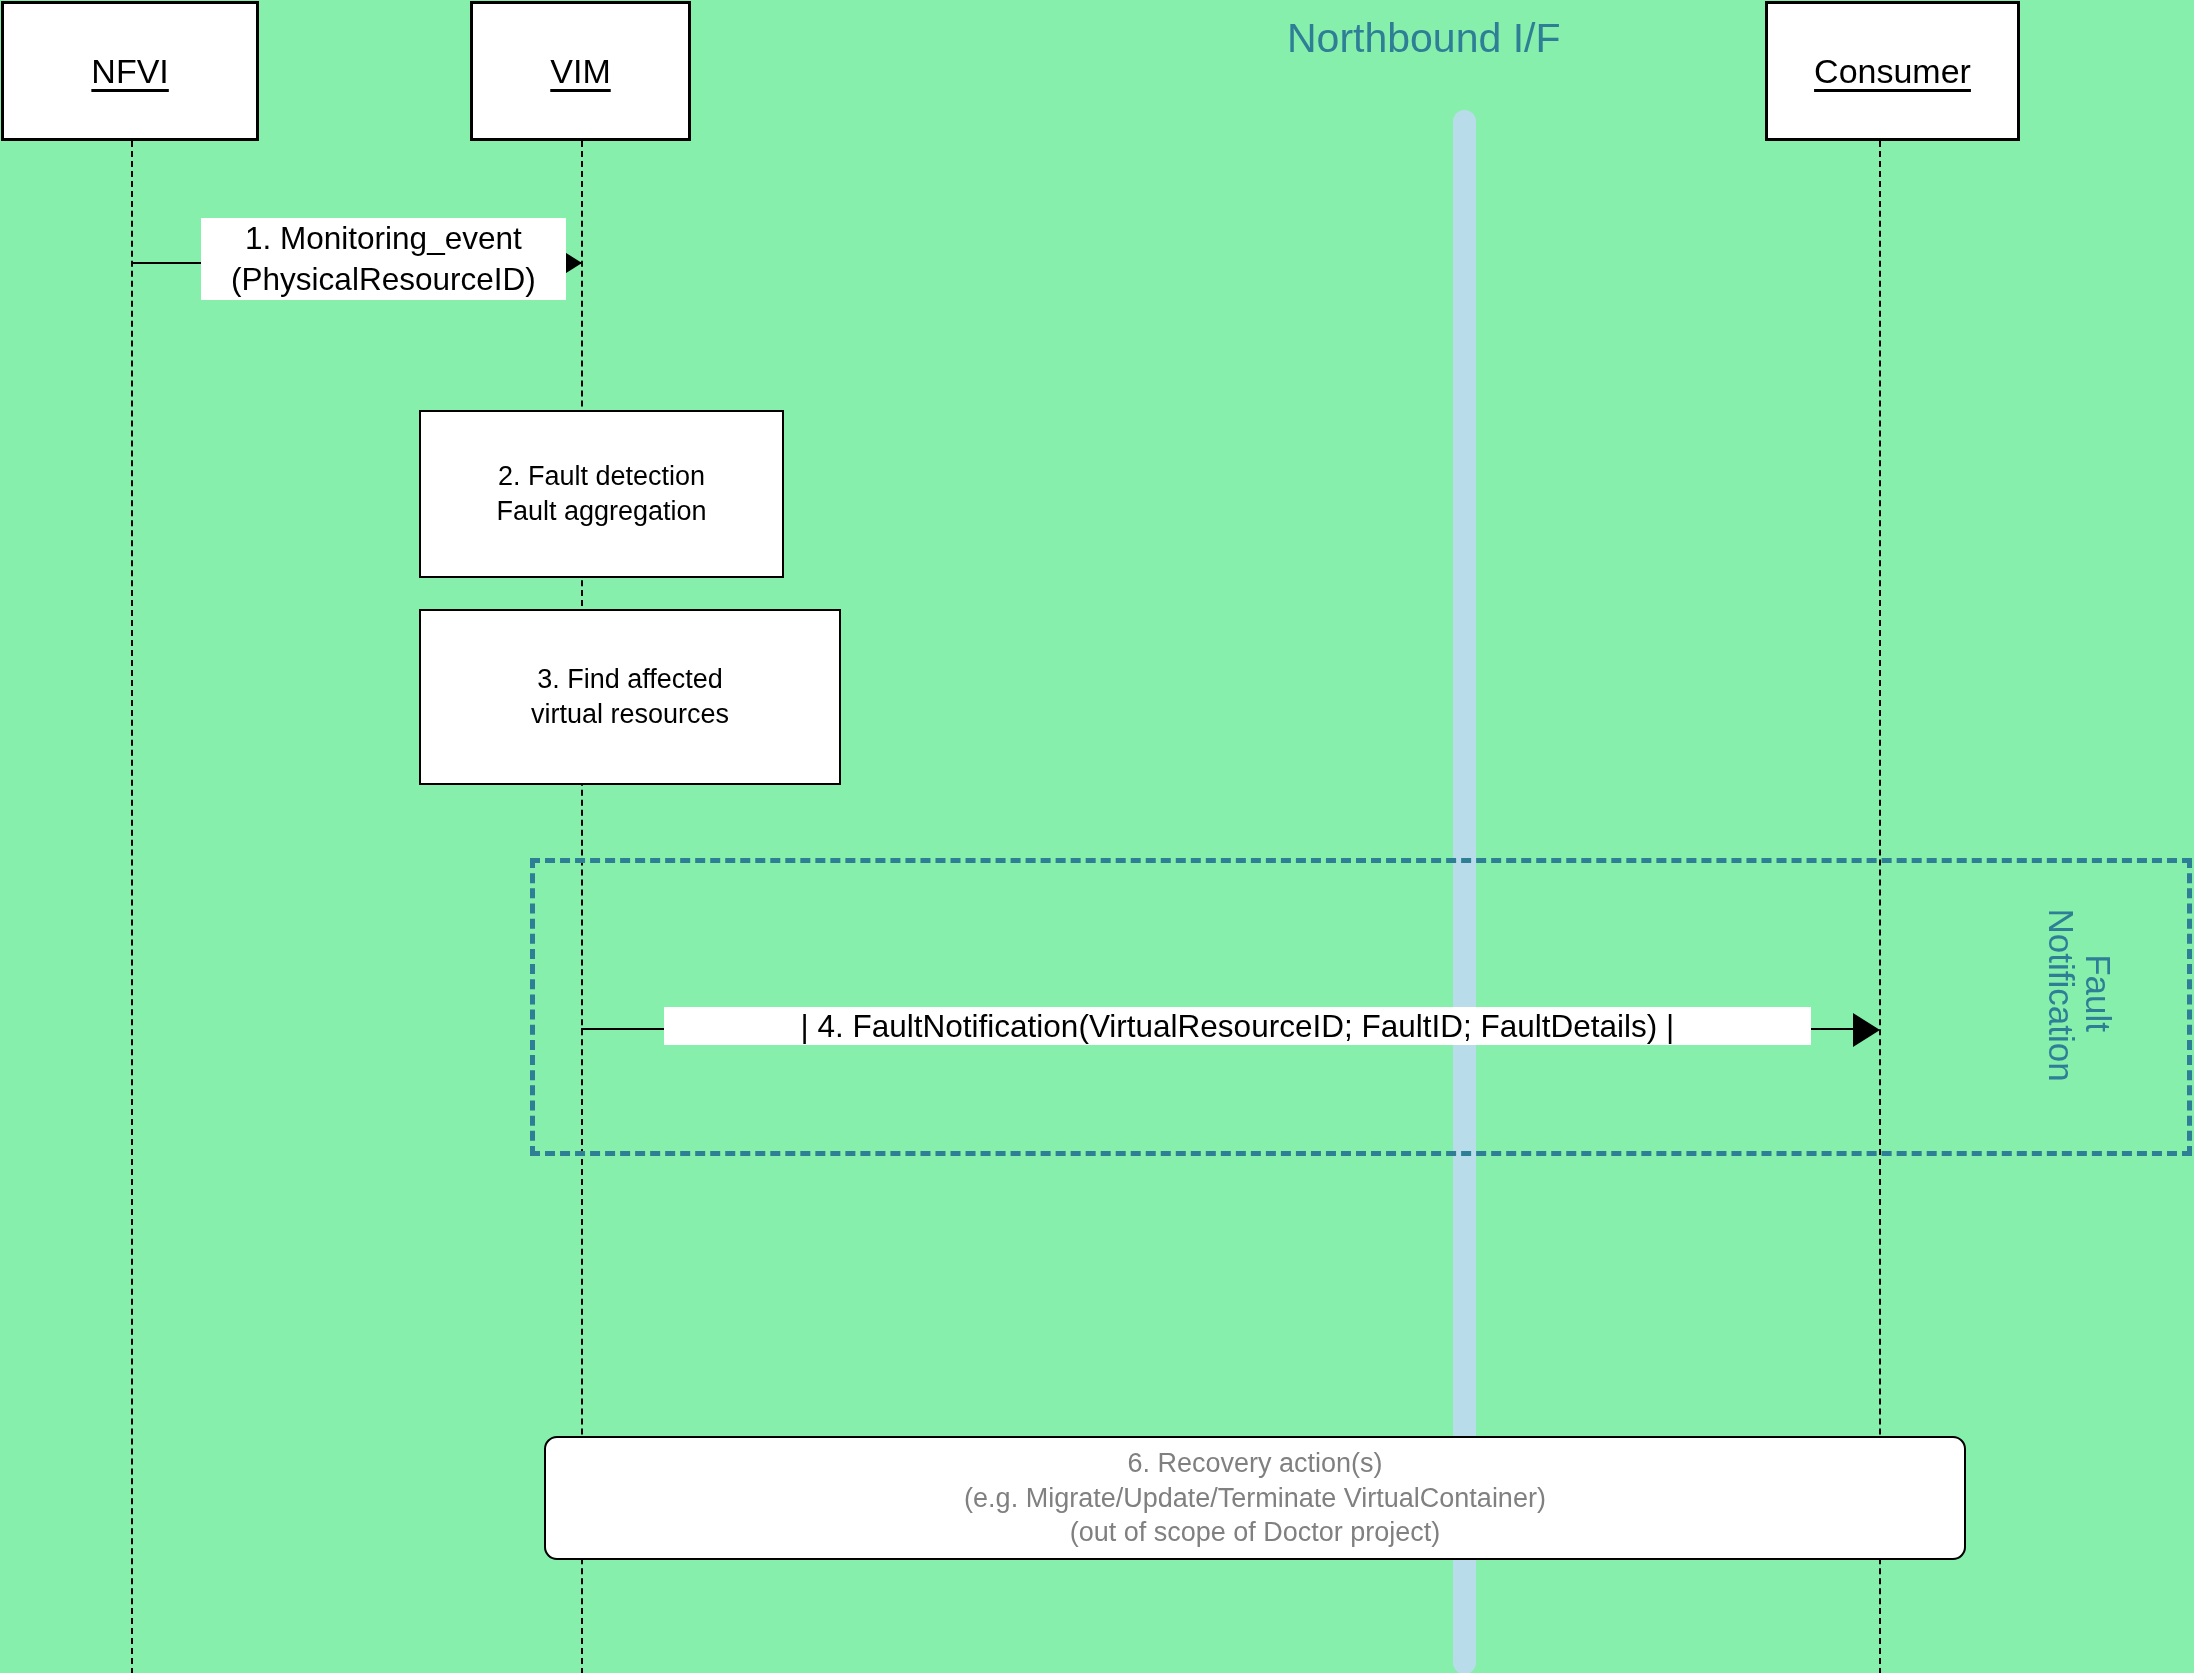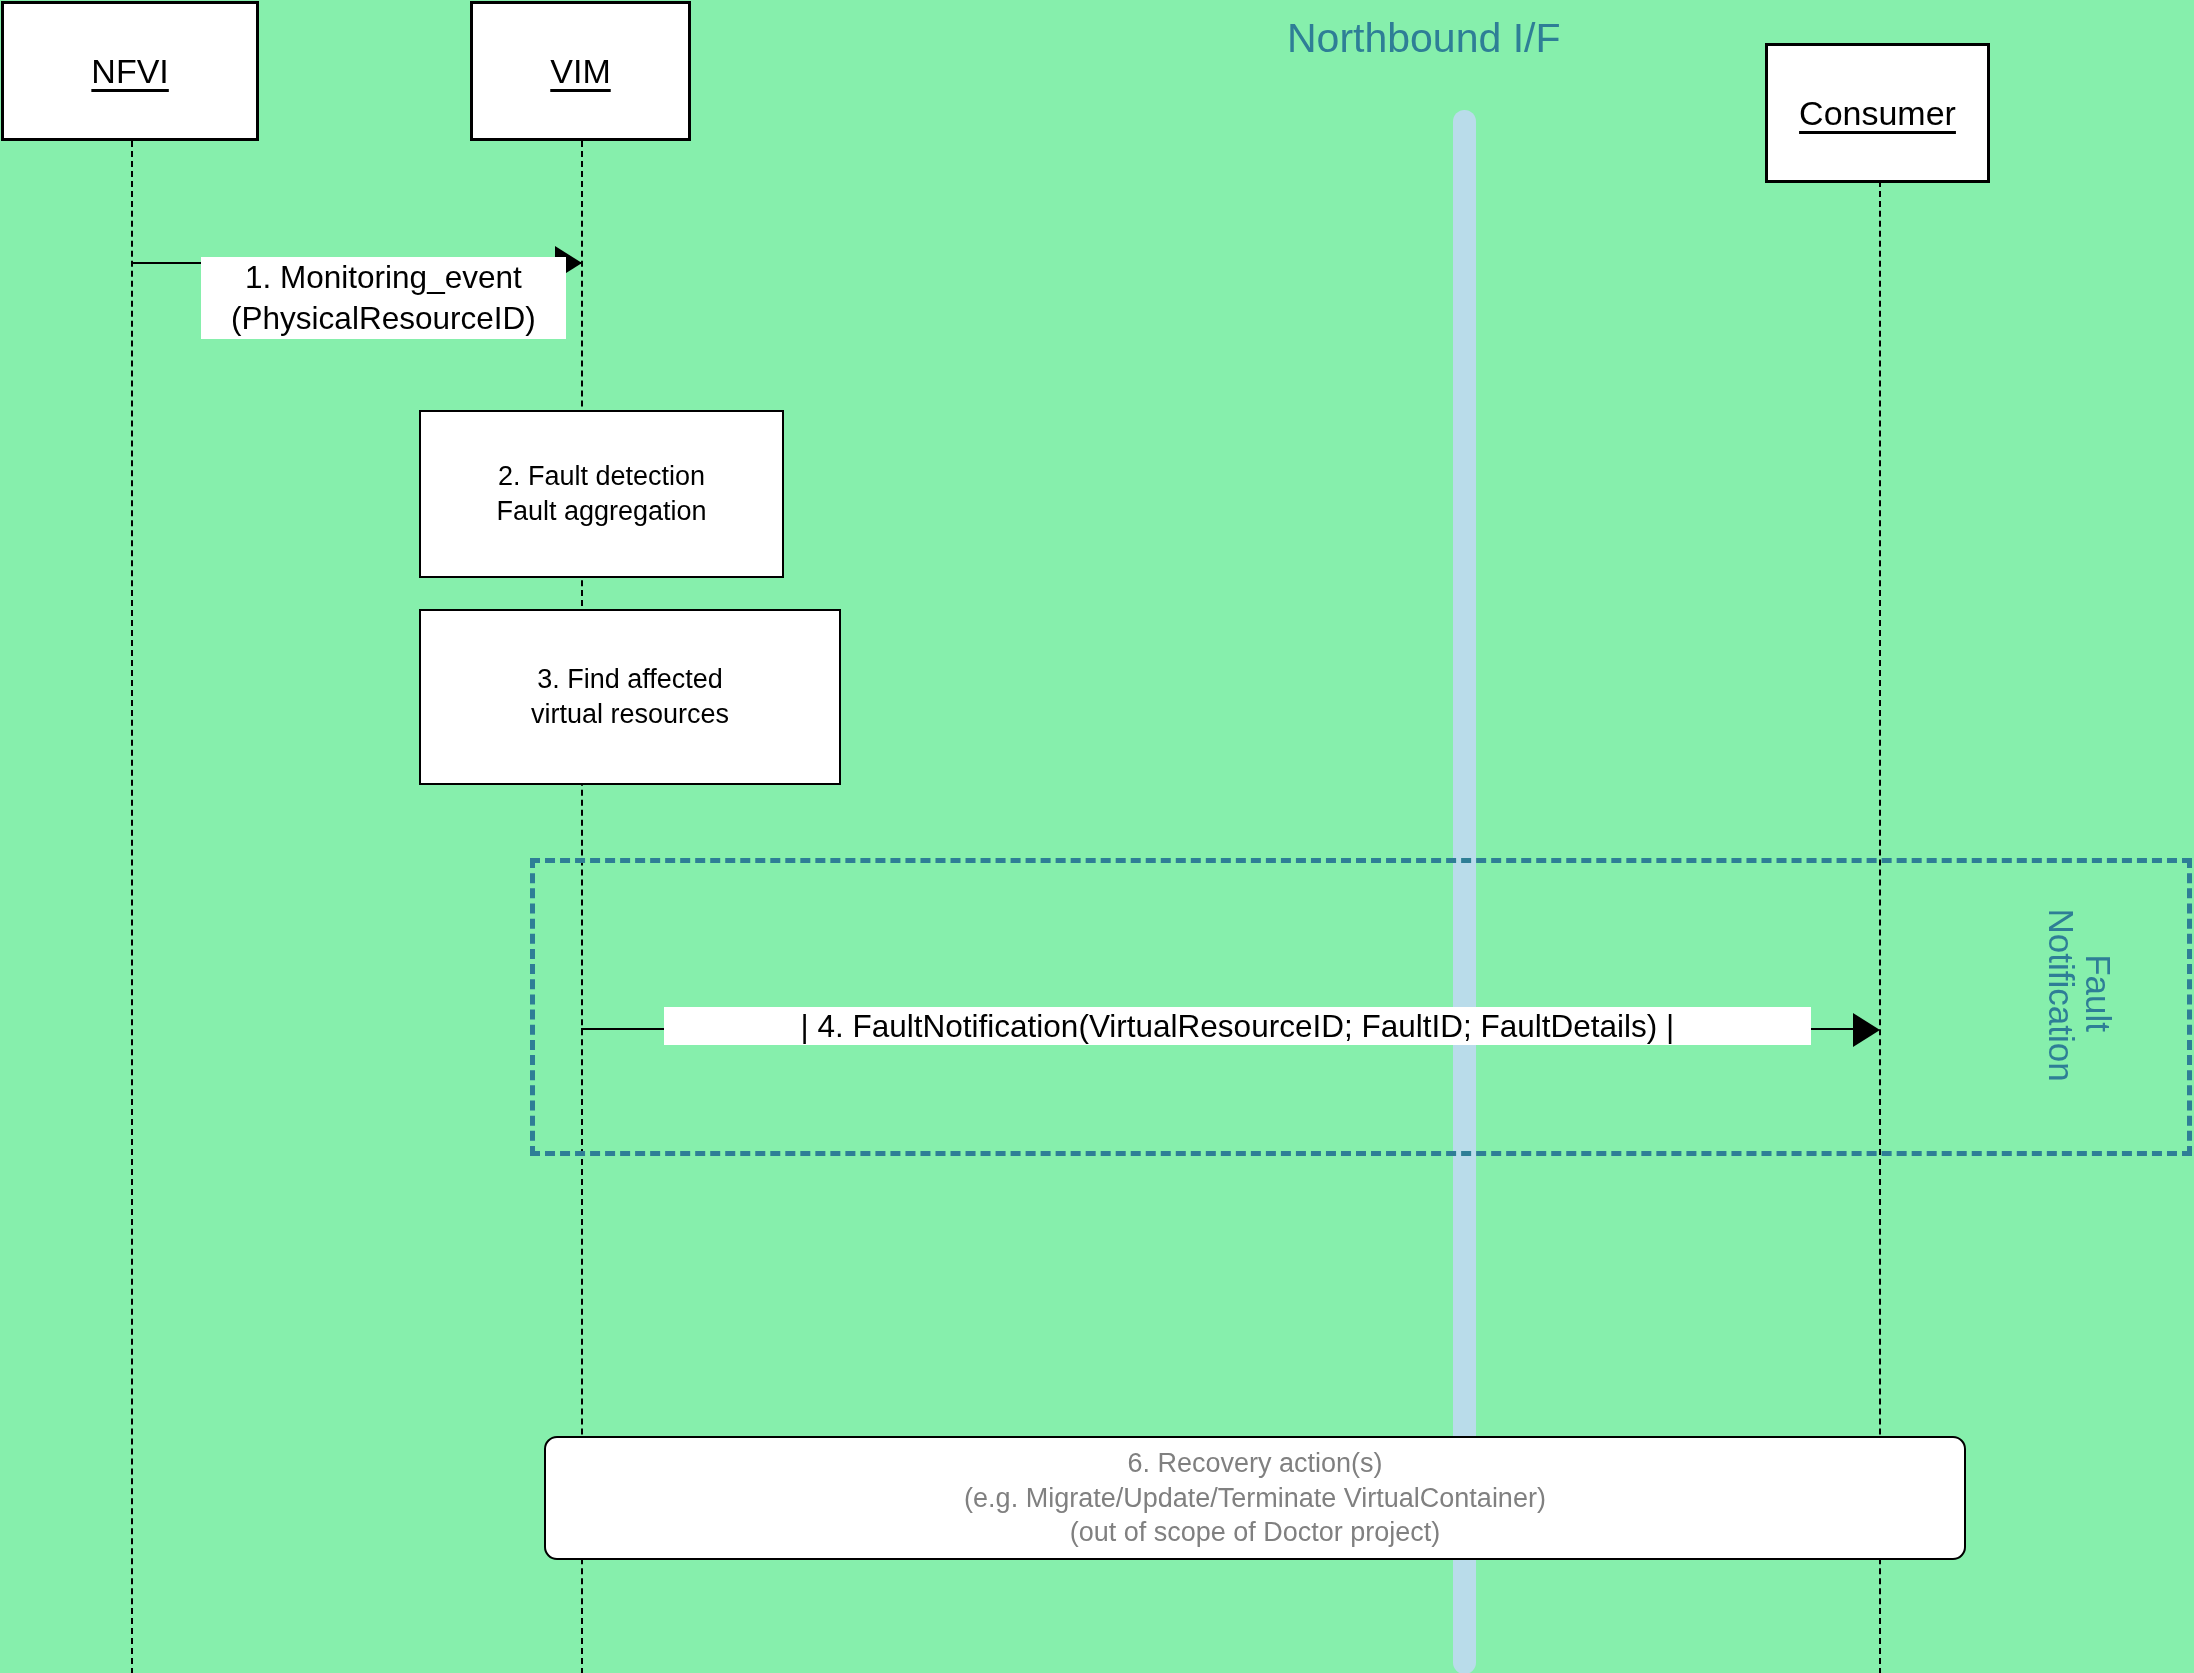--- a/index.html
+++ b/index.html
@@ -107,27 +107,27 @@
   <div class="nb-title" style="left:1287px;top:18px;">Northbound I/F</div>
 
   <div class="actor-box" style="left:1.1px;top:1.1px;width:258px;height:140px;">
     <span class="actor-label">NFVI</span>
   </div>
 
   <div class="actor-box" style="left:470px;top:1.1px;width:221px;height:140px;">
     <span class="actor-label">VIM</span>
   </div>
 
-  <div class="actor-box" style="left:1765px;top:1.1px;width:225px;height:140px;margin-top:42px;">
+  <div class="actor-box" style="left:1765px;top:1.1px;width:255px;height:140px;">
     <span class="actor-label">Consumer</span>
   </div>
 
   <div class="msg-line" style="left:131px;top:262px;width:450px;"></div>
   <div class="arrowhead" style="left:555px;top:246px;"></div>
-  <div class="msg-label two-line" style="left:201px;top:218px;width:349px;margin-top:39px;">
+  <div class="msg-label two-line" style="left:201px;top:218px;width:349px;">
     <div>1. Monitoring_event</div>
     <div>(PhysicalResourceID)</div>
   </div>
 
   <div class="proc-box" style="left:419px;top:410px;width:365px;height:168px;">
     <div class="line">2. Fault detection</div>
     <div class="line">Fault aggregation</div>
   </div>
 
   <div class="proc-box" style="left:419px;top:609px;width:422px;height:176px;">

